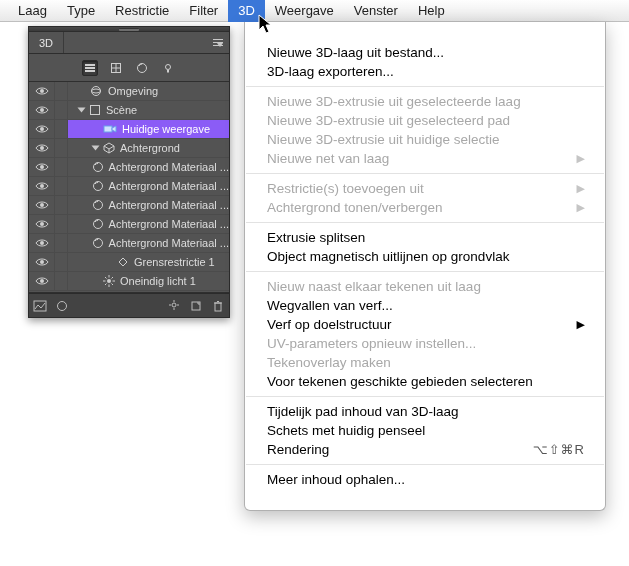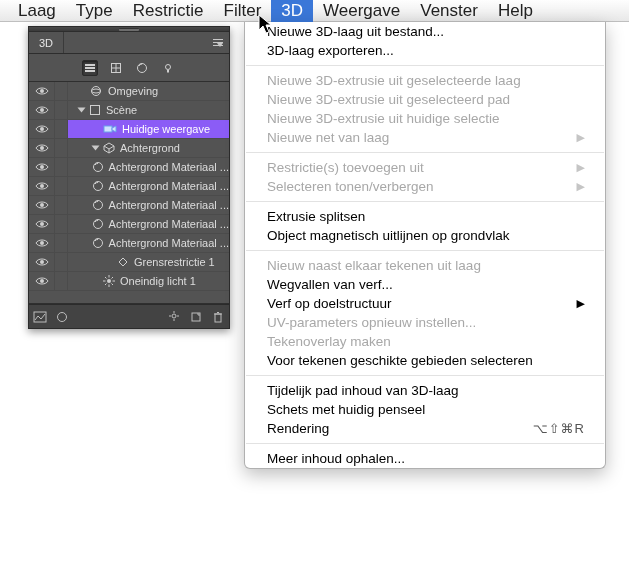--- a/index.html
+++ b/index.html
@@ -20,37 +20,37 @@
     border-bottom: 1px solid #bfbfbf;
     padding-left: 8px;
   }
   .menubar-item {
     padding: 0 10px;
     height: 22px;
     display: flex;
     align-items: center;
     color: #222;
     cursor: default;
-    font-size: 17px;
+    font-size: 13px;
   }
   .menubar-item.active {
     background: #3a77d8;
     color: #fff;
   }
   .dropdown {
     position: absolute;
     top: 22px;
     left: 244px;
     width: 362px;
     background: #fff;
     border: 1px solid #b0b0b0;
     border-top: none;
     box-shadow: 0 6px 18px rgba(0,0,0,0.25);
     border-radius: 0 0 6px 6px;
-    padding: 0 0;
+    padding: 21px 0;
     z-index: 10;
   }
   .dd-item {
     display: flex;
     align-items: center;
     height: 19px;
     padding: 0 20px 0 22px;
     color: #000;
     white-space: nowrap;
     font-size: 13.5px;
@@ -139,21 +139,21 @@
     color:#cfcfcf;
     border:1px solid transparent;
     border-radius:2px;
   }
   .tb-icon.selected{
     background:#3c3c3c;
     border-color:#2a2a2a;
     box-shadow:inset 0 1px 2px rgba(0,0,0,0.5);
   }
   .tree {
-    padding-bottom:12px;
+    padding-bottom:1px;
     border-bottom:1px solid #2f2f2f;
   }
   .tree-row {
     display:flex;
     align-items:center;
     height:19px;
     position:relative;
     border-bottom:1px solid #4b4b4b;
   }
   .tree-row .vis{
@@ -241,21 +241,21 @@
     <div class="dd-item disabled">
       <span>Nieuwe net van laag</span>
       <span class="arrow">▶</span>
     </div>
     <div class="dd-sep"></div>
     <div class="dd-item disabled">
       <span>Restrictie(s) toevoegen uit</span>
       <span class="arrow">▶</span>
     </div>
     <div class="dd-item disabled">
-      <span>Selecteren tonen/verbergen</span>
+      <span>Achtergrond tonen/verbergen</span>
       <span class="arrow">▶</span>
     </div>
     <div class="dd-sep"></div>
     <div class="dd-item">
       <span>Extrusie splitsen</span>
     </div>
     <div class="dd-item">
       <span>Object magnetisch uitlijnen op grondvlak</span>
     </div>
     <div class="dd-sep"></div>

